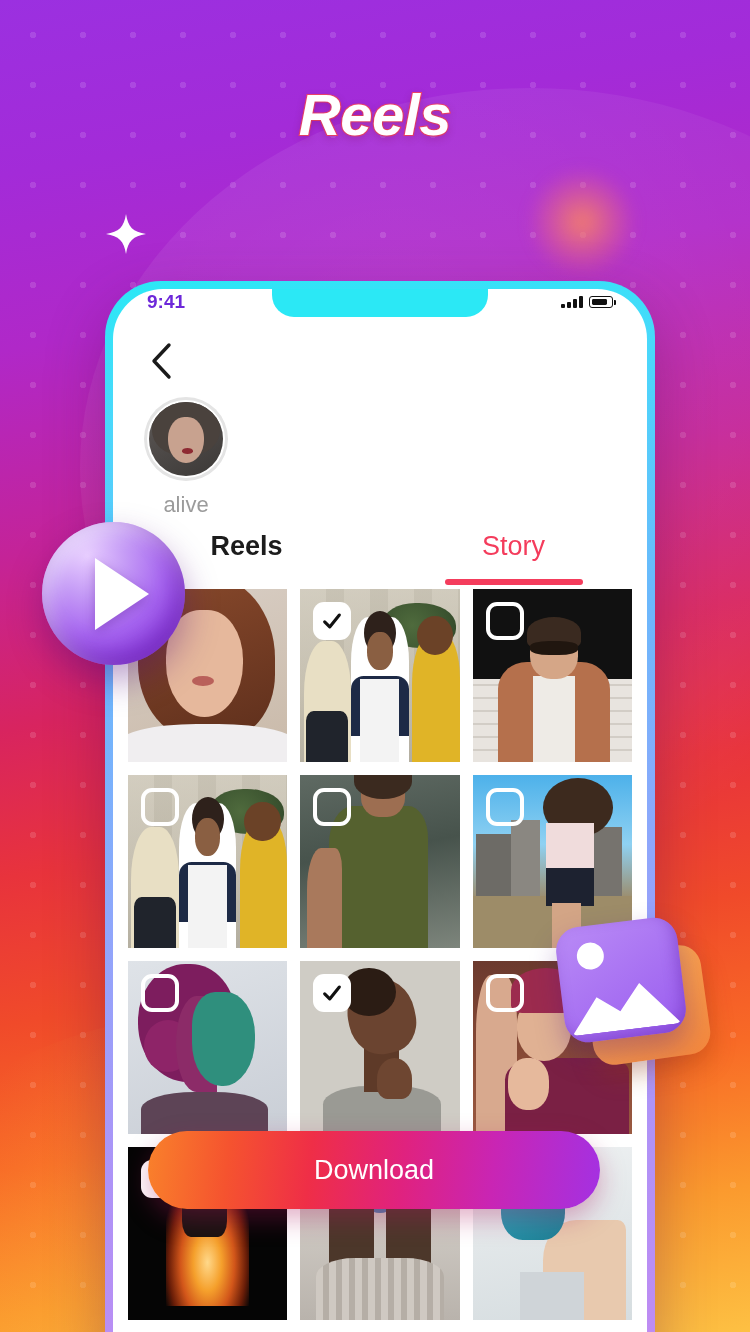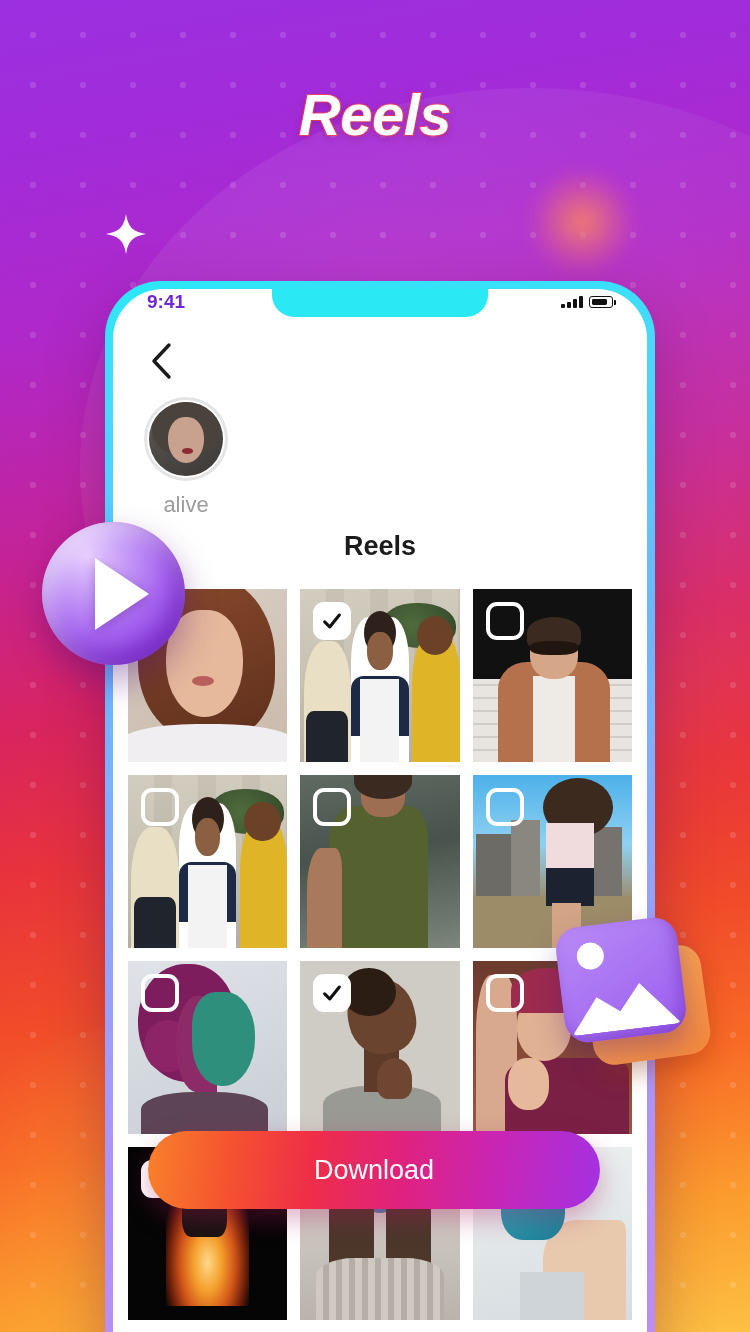--- a/index.html
+++ b/index.html
@@ -445,20 +445,21 @@
                 <span class="lip"></span>
             </div>
           </div>
         </div>
         <div class="story-name">alive</div>
       </div>
     </div>
 
     <div class="tabs">
       <div class="tab">Reels</div>
+      <div class="tab active">Story</div>
     </div>
 
     <div class="grid">
 
       <div class="cell">
         <div class="ph p-red">
             <span class="hair"></span>
             <span class="face"></span>
             <span class="lip"></span>
             <span class="shirt"></span>

